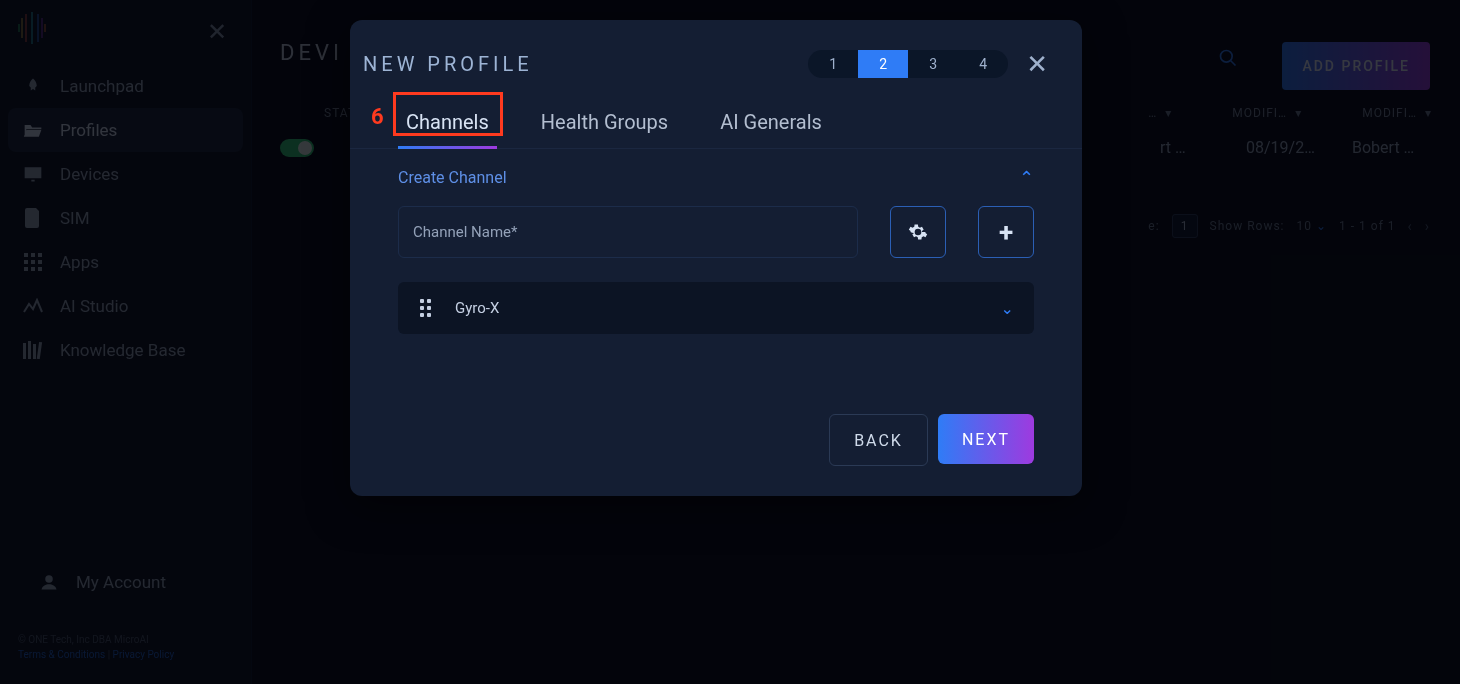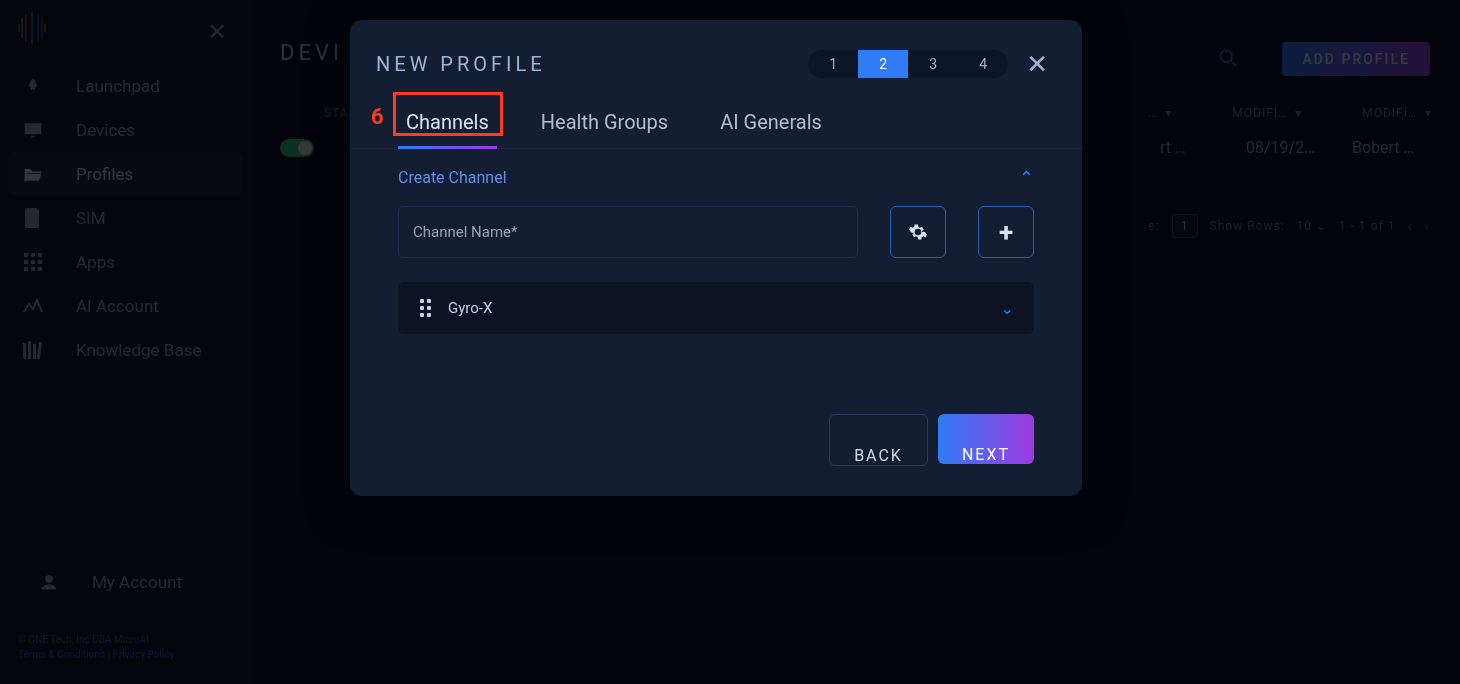--- a/index.html
+++ b/index.html
@@ -43,40 +43,40 @@
   }
   .sidebar .logo{
     width:36px;height:36px;margin:10px 0 6px 14px;position:relative;
   }
   .sidebar .logo svg{width:36px;height:36px;display:block;}
   .sidebar .close-x{
     position:absolute;right:24px;top:20px;color:#8b97aa;font-size:24px;line-height:1;
   }
   .nav-list{margin-top:18px;}
   .nav-item{
-    display:flex;align-items:center;gap:32px;height:44px;padding:0 14px;margin:0 8px;border-radius:8px;
+    display:flex;align-items:center;gap:16px;height:44px;padding:0 14px;margin:0 8px;border-radius:8px;
     color:var(--sidebar-text);font-size:17px;
   }
   .nav-item.active{background:#1a2233;color:#d7e1ef;}
   .nav-icon{width:22px;display:flex;justify-content:center;color:inherit;font-size:18px;}
   .account{position:absolute;left:16px;bottom:80px;}
   .legal{
     position:absolute;left:18px;bottom:22px;font-size:10px;line-height:1.5;color:#495363;
   }
   .legal a{color:#1f5fc6;text-decoration:none;}
   
   .main{
     position:absolute;left:252px;right:0;top:0;bottom:0;
     padding:0 28px;
   }
   .page-title{
     font-size:22px;letter-spacing:4px;color:#c3cddc;margin-top:40px;font-weight:400;
   }
   .add-btn{
-    position:absolute;right:30px;top:42px;height:34px;padding:0 20px;border-radius:4px;
+    position:absolute;right:30px;top:42px;height:48px;padding:0 20px;border-radius:4px;
     background:linear-gradient(90deg,#2f7cf6,#9e3adf);color:#eaf2ff;display:flex;align-items:center;
     font-size:14px;letter-spacing:2px;font-weight:500;
   }
   .search-icon{position:absolute;right:222px;top:48px;color:#2f7cf6;font-size:20px;}
   .headers{
     position:absolute;top:106px;left:28px;right:28px;display:flex;align-items:center;gap:16px;
     color:#7a8698;font-size:12px;letter-spacing:1px;
   }
   .headers .col{display:flex;align-items:center;gap:8px;margin-left:44px;}
   .filter-ico{color:#6c7a8f;font-size:12px;}
@@ -94,21 +94,21 @@
   
   .modal{
     position:absolute;left:350px;top:20px;width:732px;height:476px;
     background:var(--modal);
     border-radius:12px;
     box-shadow:0 10px 40px rgba(0,0,0,0.5);
     z-index:5;
   }
   .modal-header{
     display:flex;align-items:center;justify-content:space-between;
-    padding:30px 34px 10px 26px;
+    padding:30px 34px 10px 13px;
   }
   .modal-title{font-size:20px;letter-spacing:4px;color:#9db4d5;font-weight:400;}
   .steps{
     display:flex;background:#0b1628;border-radius:18px;overflow:hidden;height:28px;align-items:stretch;
   }
   .step{width:50px;display:flex;align-items:center;justify-content:center;color:#9fb1cd;font-size:14px;}
   .step.active{background:#2f7cf6;color:#fff;}
   .close-modal{color:#9fb1cd;font-size:26px;margin-left:18px;cursor:pointer;line-height:1;}
   .header-right{display:flex;align-items:center;}
   .tabs{
@@ -136,28 +136,28 @@
   }
   .sq-btn{
     width:54px;height:50px;border:1px solid #2b5fb5;border-radius:6px;background:transparent;
     display:flex;align-items:center;justify-content:center;color:#d8e3f4;font-size:22px;
   }
   .ch-item{
     margin-top:24px;background:var(--item-dark);border-radius:6px;height:52px;
     display:flex;align-items:center;justify-content:space-between;padding:0 20px 0 22px;
     color:#c4cfe2;font-size:15px;
   }
-  .ch-item .left{display:flex;align-items:center;gap:17px;}
+  .ch-item .left{display:flex;align-items:center;gap:24px;}
   .drag-dots{display:grid;grid-template-columns:4px 4px;grid-gap:3px;}
   .drag-dots span{width:4px;height:4px;background:#c4cfe2;border-radius:1px;}
   .ch-item .chev-dn{color:#2f7cf6;font-size:16px;}
   .modal-footer{
     position:absolute;right:48px;bottom:30px;display:flex;gap:10px;
   }
-  .btn{height:50px;padding:0 24px;border-radius:6px;font-size:16px;letter-spacing:2px;display:flex;align-items:flex-end;justify-content:center;}
+  .btn{height:50px;padding:0 24px;border-radius:6px;font-size:16px;letter-spacing:2px;display:flex;align-items:center;justify-content:center;}
   .btn.back{border:1px solid #2b3a55;background:transparent;color:#cfdaea;}
   .btn.next{background:linear-gradient(90deg,#2f7cf6,#9e3adf);color:#fff;border:none;}
   svg{display:block;}
 </style>
 </head>
 <body>
 
 <div class="sidebar">
   <div class="logo">
     <svg viewBox="0 0 36 36">
@@ -176,35 +176,35 @@
 
   <div class="nav-list">
     <div class="nav-item">
       <span class="nav-icon">
         <svg width="18" height="18" viewBox="0 0 24 24" fill="currentColor">
             <path d="M12 2c3 2 5 6 5 10l-2 2v4l-3-2-3 2v-4l-2-2c0-4 2-8 5-10z"></path>
           </svg>
       </span>
       <span>Launchpad</span>
     </div>
+    <div class="nav-item active">
+      <span class="nav-icon">
+        <svg width="20" height="18" viewBox="0 0 24 20" fill="currentColor">
+            <path d="M2 4h7l2 3h11v2H4L2 18V4zm2 6h18l-3 8H1l3-8z"></path>
+          </svg>
+      </span>
+      <span>Profiles</span>
+    </div>
     <div class="nav-item">
       <span class="nav-icon">
         <svg width="20" height="18" viewBox="0 0 24 20" fill="currentColor">
             <path d="M2 2h20v13H2V2zm8 15h4v2h-4v-2z"></path>
           </svg>
       </span>
       <span>Devices</span>
-    </div>
-    <div class="nav-item active">
-      <span class="nav-icon">
-        <svg width="20" height="18" viewBox="0 0 24 20" fill="currentColor">
-            <path d="M2 4h7l2 3h11v2H4L2 18V4zm2 6h18l-3 8H1l3-8z"></path>
-          </svg>
-      </span>
-      <span>Profiles</span>
     </div>
     <div class="nav-item">
       <span class="nav-icon">
         <svg width="16" height="20" viewBox="0 0 16 20" fill="currentColor">
             <path d="M2 0h9l3 3v15a2 2 0 0 1-2 2H2a2 2 0 0 1-2-2V2a2 2 0 0 1 2-2zm2 8h8v8H4V8z"></path>
           </svg>
       </span>
       <span>SIM</span>
     </div>
     <div class="nav-item">
@@ -222,21 +222,21 @@
           </svg>
       </span>
       <span>Apps</span>
     </div>
     <div class="nav-item">
       <span class="nav-icon">
         <svg width="20" height="16" viewBox="0 0 20 16" fill="none" stroke="currentColor" stroke-width="2">
             <path d="M1 14l5-8 4 5 4-9 5 12"></path>
           </svg>
       </span>
-      <span>AI Account</span>
+      <span>AI Studio</span>
     </div>
     <div class="nav-item">
       <span class="nav-icon">
         <svg width="20" height="18" viewBox="0 0 20 18" fill="currentColor">
             <rect x="0" y="2" width="3" height="16"></rect>
             <rect x="5" y="0" width="3" height="18"></rect>
             <rect x="10" y="3" width="3" height="15"></rect>
             <rect x="15" y="1" width="3" height="17" transform="rotate(8 16 9)"></rect>
           </svg>
       </span>

